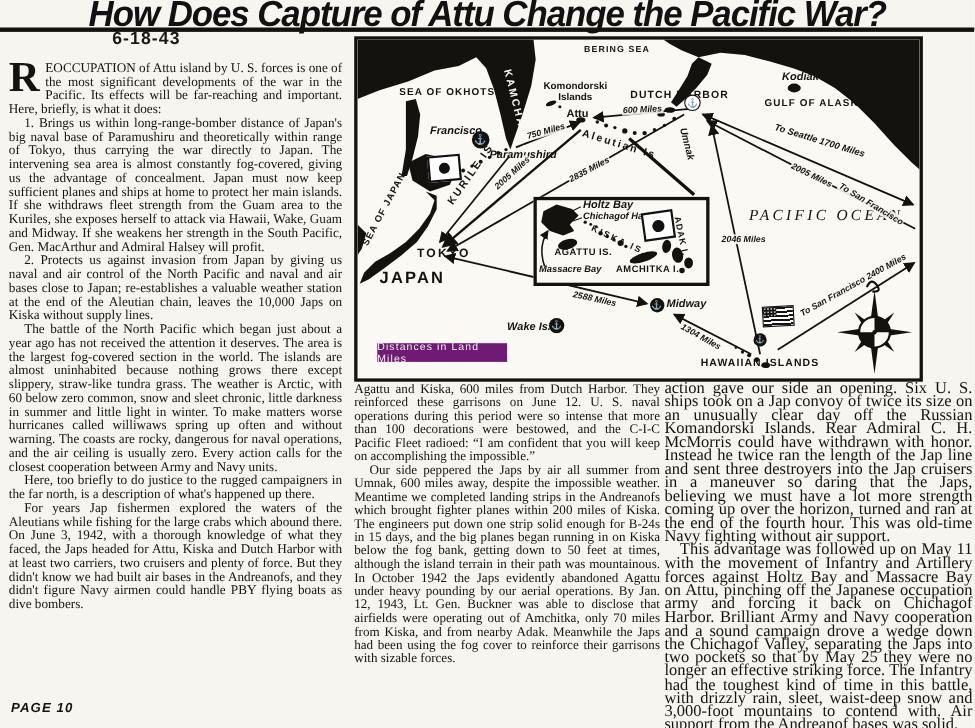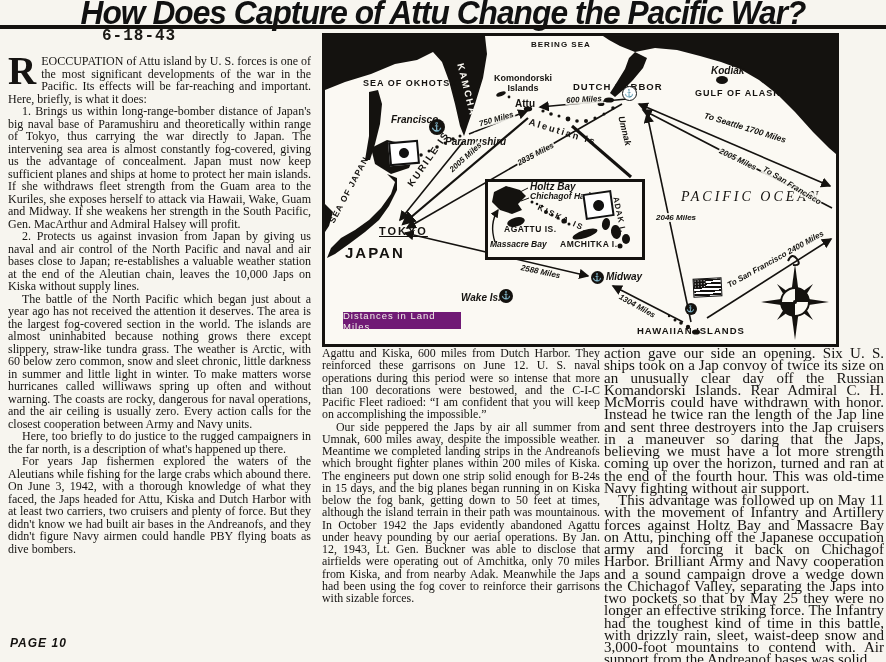--- a/index.html
+++ b/index.html
@@ -4,21 +4,21 @@
 <style>
   html,body{margin:0;padding:0;}
   body{width:886px;height:662px;background:#e9e7e2;font-family:"Liberation Serif",serif;color:#151311;}
   #page{position:relative;width:886px;height:662px;background:#f7f5ef;overflow:hidden;}
 
   
   .headline{position:absolute;left:0;top:-6px;width:886px;text-align:center;
     font-family:"Liberation Sans",sans-serif;font-weight:bold;font-style:italic;
     font-size:33px;letter-spacing:-1px;white-space:nowrap;transform:scaleX(.96);color:#111;}
   .headrule{position:absolute;left:0;top:25px;width:886px;height:4px;background:#14120f;}
-  .dateline{position:absolute;left:102px;top:27px;font-family:Liberation Mono, monospace;
+  .dateline{position:absolute;left:102px;top:27px;font-family:Liberation Sans, sans-serif;
     font-weight:bold;font-size:16px;letter-spacing:1px;color:#1a1814;}
   .pagenum{position:absolute;left:10px;top:636px;font-family:"Liberation Sans",sans-serif;
     font-weight:bold;font-style:italic;font-size:12px;letter-spacing:1px;}
 
   
   .col{position:absolute;text-align:justify;}
   .col p{margin:0;}
   #col-left{left:8px;top:55px;width:303px;font-size:12px;line-height:12.5px;}
   #col-mid{left:322px;top:347px;width:278px;font-size:11.9px;line-height:12.25px;}
   #col-right{left:604px;top:347px;width:280px;font-size:15px;line-height:12.25px;}
@@ -162,21 +162,21 @@
     <span class="ml caps" style="left:190px;top:62px;font-size:10px;letter-spacing:0;">Attu</span>
     <span class="ml caps" style="left:206px;top:80px;font-size:9.5px;transform:rotate(17deg);letter-spacing:2px;">Aleutian Is</span>
     <span class="ml caps" style="left:248px;top:45px;font-size:9.5px;">DUTCH HARBOR</span>
     <span class="ml hand" style="left:386px;top:29px;font-size:10px;">Kodiak</span>
     <span class="ml caps" style="left:370px;top:52px;font-size:9px;">GULF OF ALASKA</span>
     <span class="ml hand" style="left:301px;top:79px;font-size:9px;transform:rotate(76deg);">Umnak</span>
     <span class="ml hand" style="left:66px;top:78px;font-size:10px;">Francisco</span>
     <span class="ml hand" style="left:120px;top:100px;font-size:10px;">Paramushiru</span>
     <span class="ml caps" style="left:80px;top:146px;font-size:9.5px;letter-spacing:2px;transform:rotate(-55deg);">KURILE IS</span>
     <span class="ml caps" style="left:2px;top:184px;font-size:8.5px;transform:rotate(-62deg);">SEA OF JAPAN</span>
-    <span class="ml caps" style="left:54px;top:189px;font-size:11px;letter-spacing:2px;text-decoration:underline;">TOKYO</span>
+    <span class="ml caps" style="left:54px;top:189px;font-size:11px;letter-spacing:2px;">TOKYO</span>
     <span class="ml caps" style="left:20px;top:208px;font-size:15px;letter-spacing:2px;">JAPAN</span>
     <span class="ml hand" style="left:136px;top:256px;font-size:10px;">Wake Is.</span>
     <span class="ml hand" style="left:281px;top:235px;font-size:10px;">Midway</span>
     <span class="ml caps" style="left:312px;top:289px;font-size:9.5px;">HAWAIIAN ISLANDS</span>
     <span class="ml" style="left:356px;top:153px;font-size:14px;font-style:italic;letter-spacing:3px;font-family:'Liberation Serif',serif;">PACIFIC OCEAN</span>
 
     <span class="ml dist" style="left:240px;top:60px;transform:rotate(-3deg);">600 Miles</span>
     <span class="ml dist" style="left:152px;top:84px;transform:rotate(-16deg);">750 Miles</span>
     <span class="ml dist" style="left:122px;top:132px;transform:rotate(-42deg);">2005 Miles</span>
     <span class="ml dist" style="left:190px;top:124px;transform:rotate(-28deg);">2835 Miles</span>

